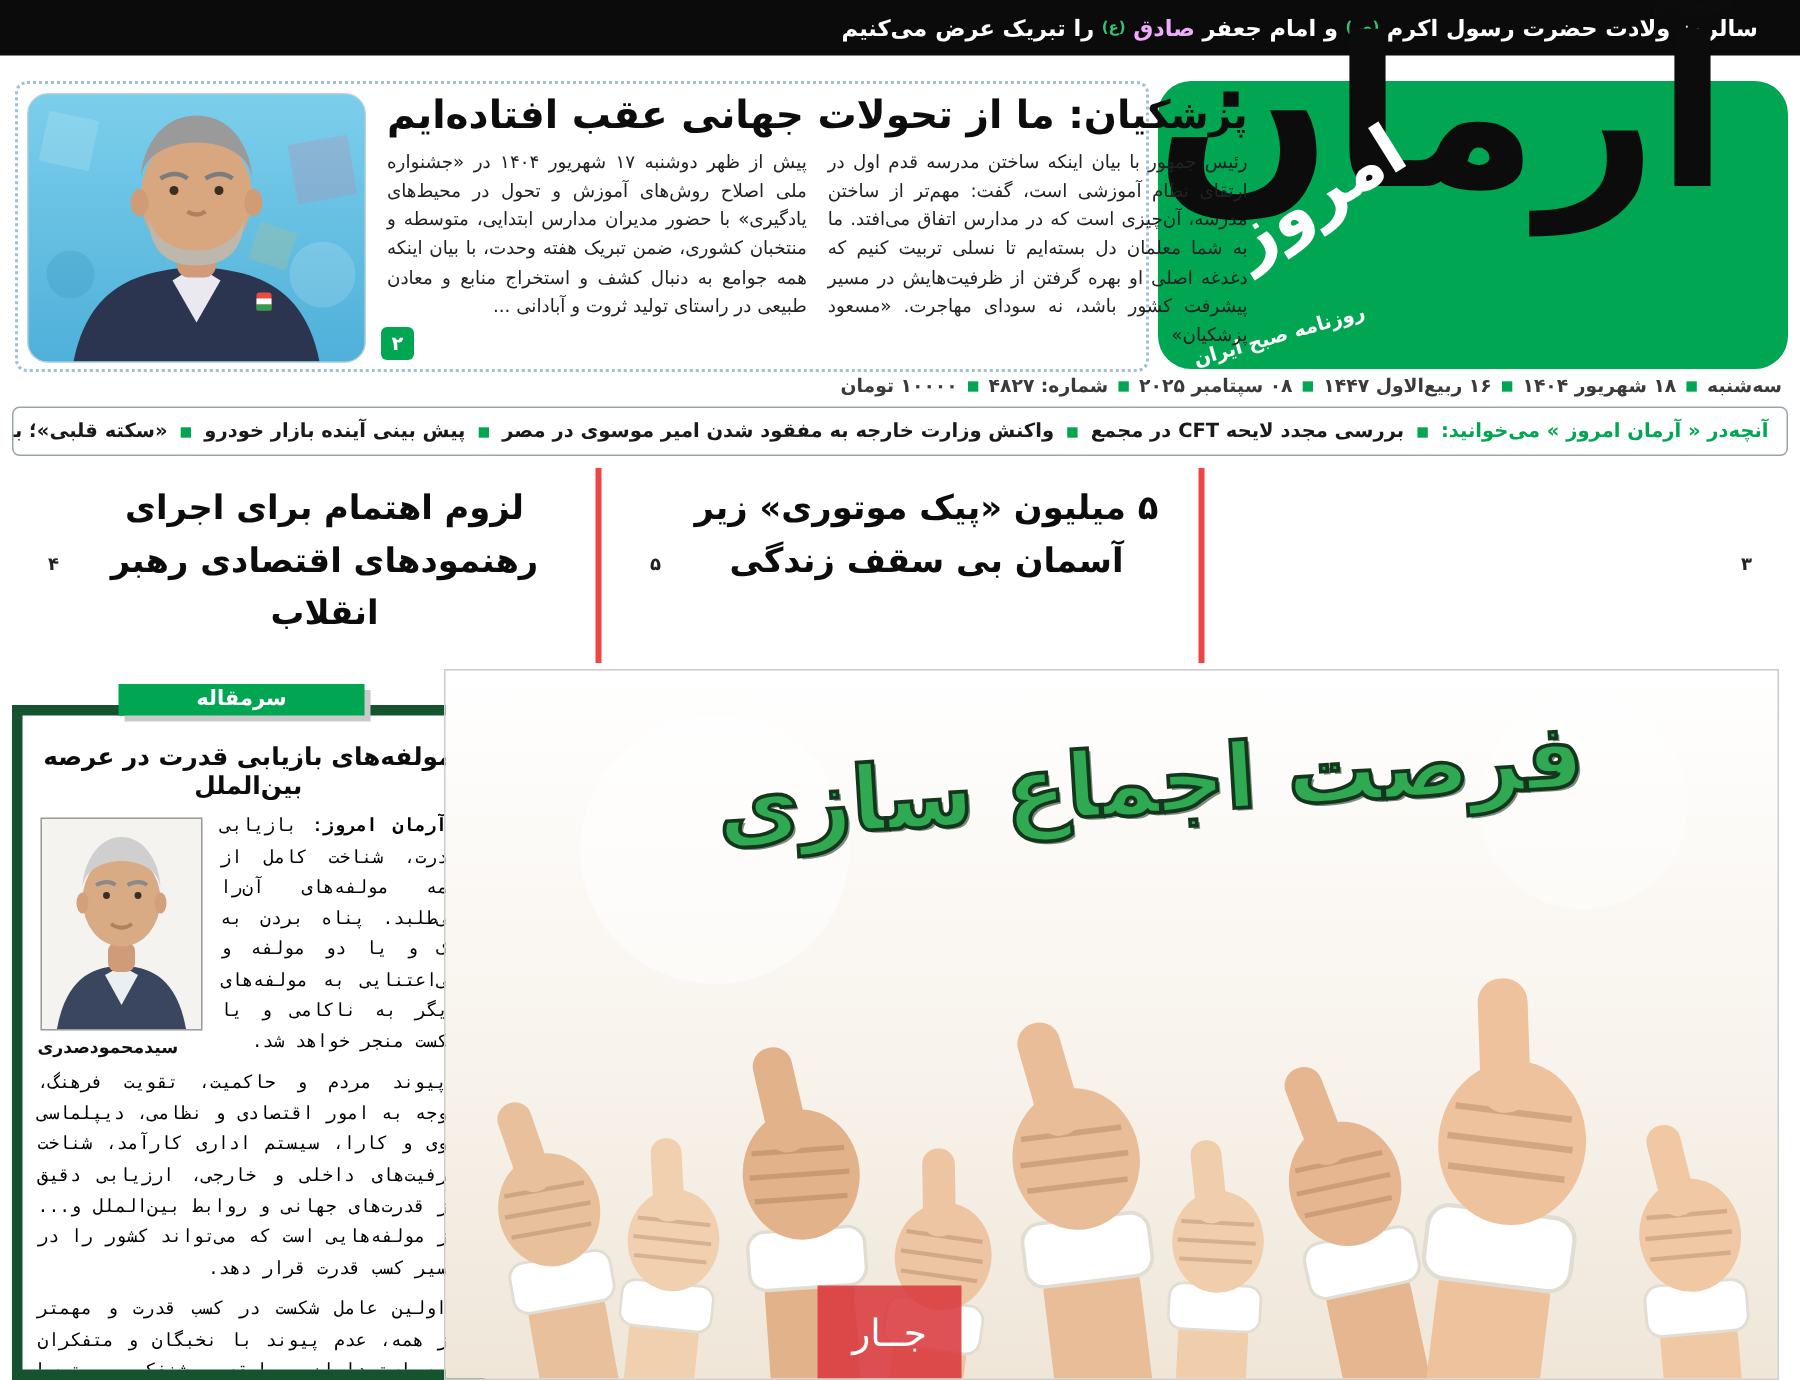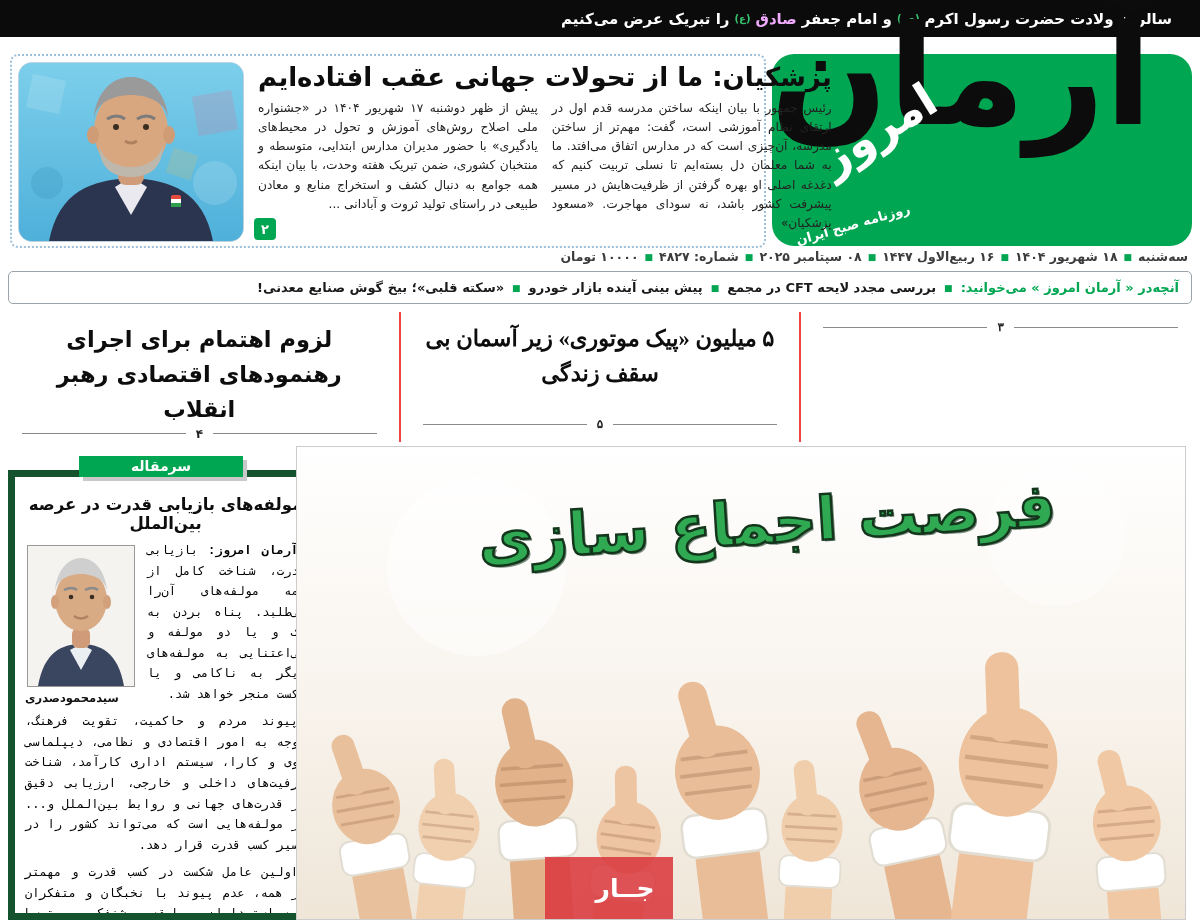--- a/index.html
+++ b/index.html
@@ -80,24 +80,24 @@
   }
   .teaser-label{color:var(--green);}
   .teaser-item::before{
     content:"■";color:var(--green);font-size:9px;margin:0 8px;position:relative;top:-1px;
   }
   
   .headlines{
     position:absolute;top:312px;left:0;width:1200px;height:130px;direction:rtl;display:flex;
   }
   .hl-cell{
-    flex:1;padding:8px 18px 0;display:flex;flex-direction:column;
+    flex:1;padding:8px 18px 0;display:flex;flex-direction:row;
     justify-content:space-between;box-sizing:border-box;
   }
-  .hl-cell:not(:last-child){border-left:2px solid #ef4444;font-family:Liberation Serif, serif;}
+  .hl-cell:not(:last-child){border-left:4px solid #ef4444;}
   .hl-title{
     font-size:22.5px;font-weight:800;text-align:center;line-height:1.55;
     color:var(--ink);margin:2px 0 0;letter-spacing:-0.4px;
   }
   .hl-rule{display:flex;align-items:center;gap:10px;margin:0 4px 10px;}
   .hl-rule .line{flex:1;height:1px;background:#8a8a8a;}
   .hl-rule .pg{font-size:12px;font-weight:bold;color:#222;}
   
   .ed-tag{
     position:absolute;top:456px;left:79px;width:140px;background:var(--green);
@@ -126,22 +126,22 @@
   }
   .feature .hands{position:absolute;left:0;top:0;width:100%;height:100%;}
   .feature-caption{
     position:absolute;top:40px;left:105px;width:730px;text-align:center;
     transform:rotate(-3.5deg);font-size:60px;font-weight:800;color:#2faa52;
     -webkit-text-stroke:2.5px #14361c;text-shadow:2px 2px 0 rgba(16,48,24,0.55);
     direction:rtl;letter-spacing:-1px;white-space:nowrap;
   }
   .watermark{
     position:absolute;left:248px;bottom:0;width:96px;height:62px;
-    background:rgba(217,57,62,0.88);color:#fff;font-size:25px;font-weight:bold;
-    display:flex;align-items:center;justify-content:center;direction:rtl;letter-spacing:2px;padding-left:32px;
+    background:rgba(217,57,62,0.88);color:#fff;font-size:25px;font-weight:normal;
+    display:flex;align-items:center;justify-content:center;direction:rtl;letter-spacing:2px;
   }
 </style>
 </head>
 <body>
 
 <div class="page">
 
   <div class="topbar">
     <span>سالروز ولادت حضرت رسول اکرم</span>
     <span class="sup">(ص)</span>
@@ -205,20 +205,21 @@
         <p class="lead-col">رئیس جمهور با بیان اینکه ساختن مدرسه قدم اول در ارتقای نظام آموزشی است، گفت: مهم‌تر از ساختن مدرسه، آن‌چیزی است که در مدارس اتفاق می‌افتد. ما به شما معلمان دل بسته‌ایم تا نسلی تربیت کنیم که دغدغه اصلی او بهره گرفتن از ظرفیت‌هایش در مسیر پیشرفت کشور باشد، نه سودای مهاجرت. «مسعود پزشکیان»</p>
         <p class="lead-col">پیش از ظهر دوشنبه ۱۷ شهریور ۱۴۰۴ در «جشنواره ملی اصلاح روش‌های آموزش و تحول در محیط‌های یادگیری» با حضور مدیران مدارس ابتدایی، متوسطه و منتخبان کشوری، ضمن تبریک هفته وحدت، با بیان اینکه همه جوامع به دنبال کشف و استخراج منابع و معادن طبیعی در راستای تولید ثروت و آبادانی ...</p>
       </div>
       <span class="page-badge">۲</span>
     </div>
   </div>
 
   <div class="teaser">
     <span class="teaser-label">آنچه‌در « آرمان امروز » می‌خوانید:</span>
     <span class="teaser-item">بررسی مجدد لایحه CFT در مجمع</span>
+    <span class="teaser-item">واکنش وزارت خارجه به مفقود شدن امیر موسوی در مصر</span>
     <span class="teaser-item">پیش بینی آینده بازار خودرو</span>
     <span class="teaser-item">«سکته قلبی»؛ بیخ گوش صنایع معدنی!</span>
 
   </div>
 
   <div class="headlines">
     <div class="hl-cell">
       <div class="hl-rule">
         <span class="line"></span>
           <span class="pg">۳</span>

